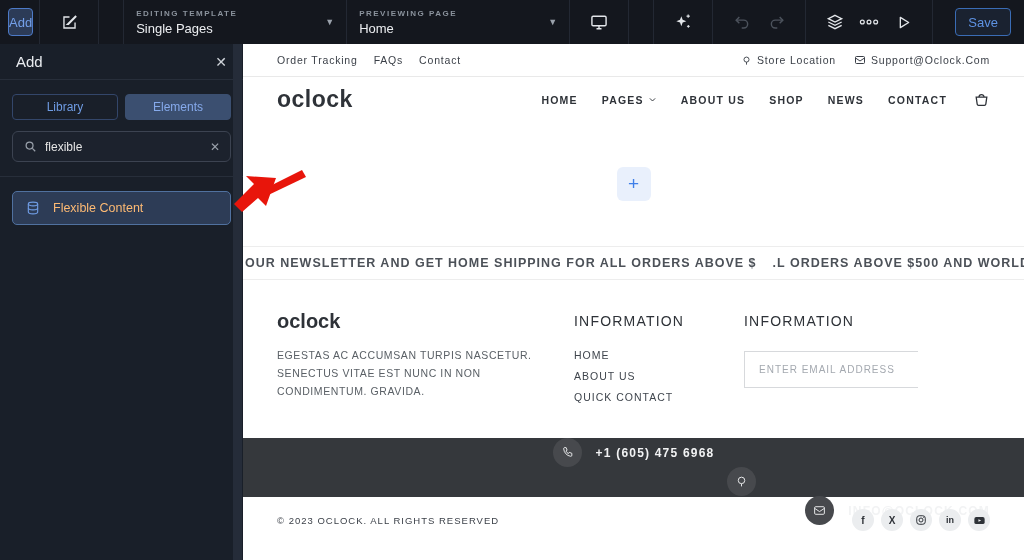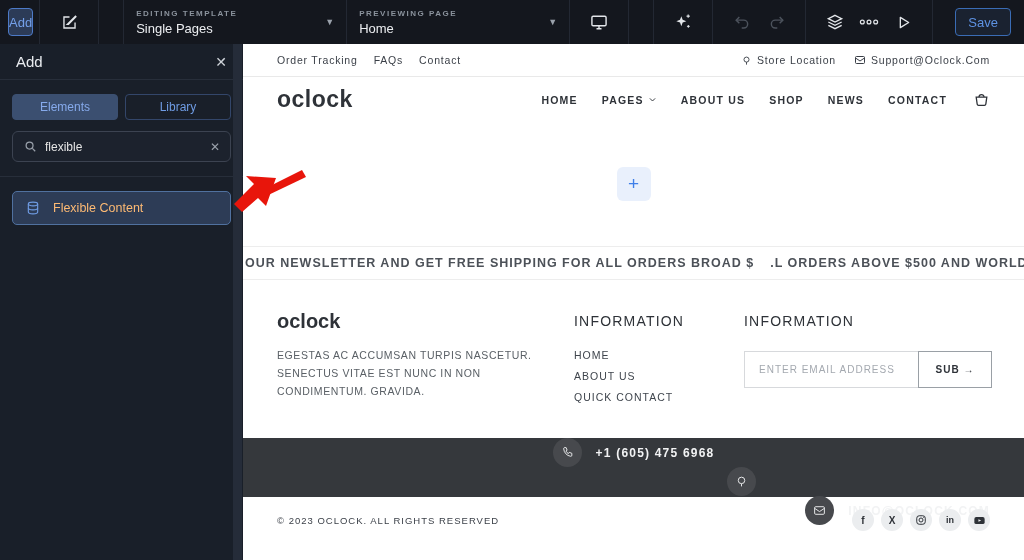--- a/index.html
+++ b/index.html
@@ -219,22 +219,22 @@
 
 </div>
 
 <div class="sidebar">
   <div class="scrollstrip"></div>
   <div class="sb-header">
     <span class="sb-title">Add</span>
     <span class="sb-x">✕</span>
   </div>
   <div class="sb-tabs">
+    <div class="sb-tab inactive">Library</div>
     <div class="sb-tab active">Elements</div>
-    <div class="sb-tab inactive">Library</div>
   </div>
   <div class="sb-search">
     <span>
       <svg width="15" height="15" viewBox="0 0 24 24" fill="none" stroke="#9aa1ab" stroke-width="2">
         <circle cx="10.5" cy="10.5" r="5.5"></circle>
           <path d="M15 15l4.5 4.5"></path>
       </svg>
     </span>
     <input value="flexible" style="">
     <span class="sb-clear">✕</span>
@@ -312,42 +312,41 @@
         </svg>
       </span>
     </div>
   </div>
 
   <div class="addplus-wrap">
     <div class="addplus">+</div>
   </div>
 
   <div class="marquee">
-    <span>OUR NEWSLETTER AND GET FREE SHIPPING FOR ALL ORDERS BROAD $</span>
+    <span>OUR NEWSLETTER AND GET HOME SHIPPING FOR ALL ORDERS ABOVE $</span>
     <span>.L ORDERS ABOVE $500 AND WORLDWIDE SHIPPING IS ALSO AVA</span>
   </div>
 
   <div class="site-footer">
     <div class="fcol1">
       <div class="logo2">oclock</div>
       <p>EGESTAS AC ACCUMSAN TURPIS NASCETUR. SENECTUS VITAE EST NUNC IN NON CONDIMENTUM. GRAVIDA.</p>
     </div>
     <div class="fcol2">
       <div class="ftitle">INFORMATION</div>
       <div class="flinks">
         <span class="flink">HOME</span>
         <span class="flink">ABOUT US</span>
         <span class="flink">QUICK CONTACT</span>
       </div>
     </div>
     <div class="fcol3">
       <div class="ftitle">INFORMATION</div>
       <div class="subform">
         <input placeholder="ENTER EMAIL ADDRESS" style="">
-        <div class="subbtn">SUB →</div>
       </div>
     </div>
   </div>
 
   <div class="contactbar">
     <div class="citem">
       <span class="cicon">
         <svg width="13" height="13" viewBox="0 0 24 24" fill="none" stroke="#e8e9ea" stroke-width="1.8">
           <path d="M6 3h3.5l1.8 4.8-2.3 1.5a11.5 11.5 0 0 0 4.7 4.7l1.5-2.3L20 13.5V17a2 2 0 0 1-2.2 2A15 15 0 0 1 5 5.2 2 2 0 0 1 6 3z"></path>
         </svg>

